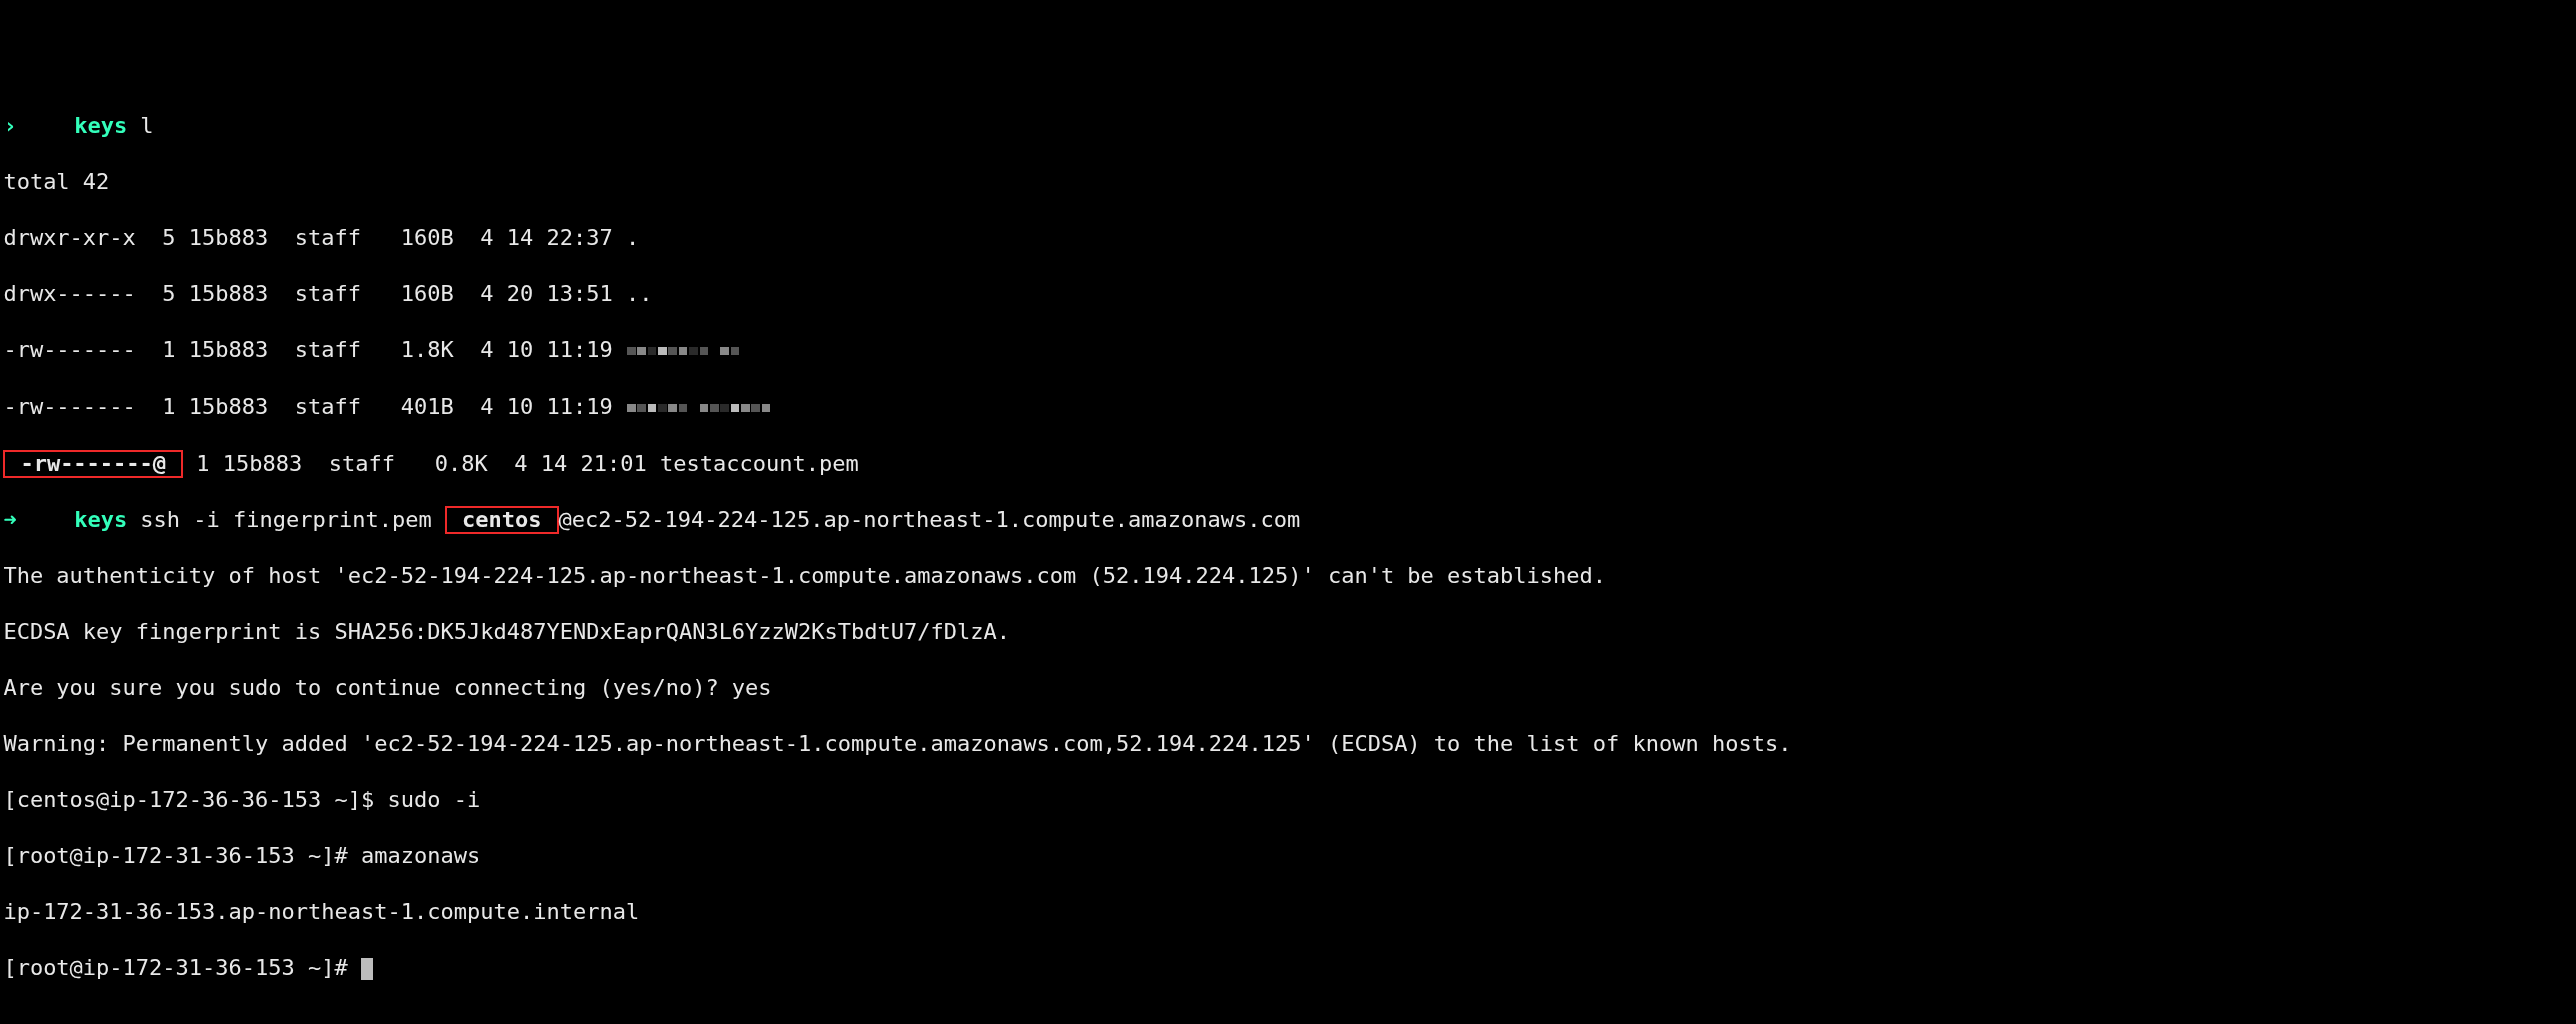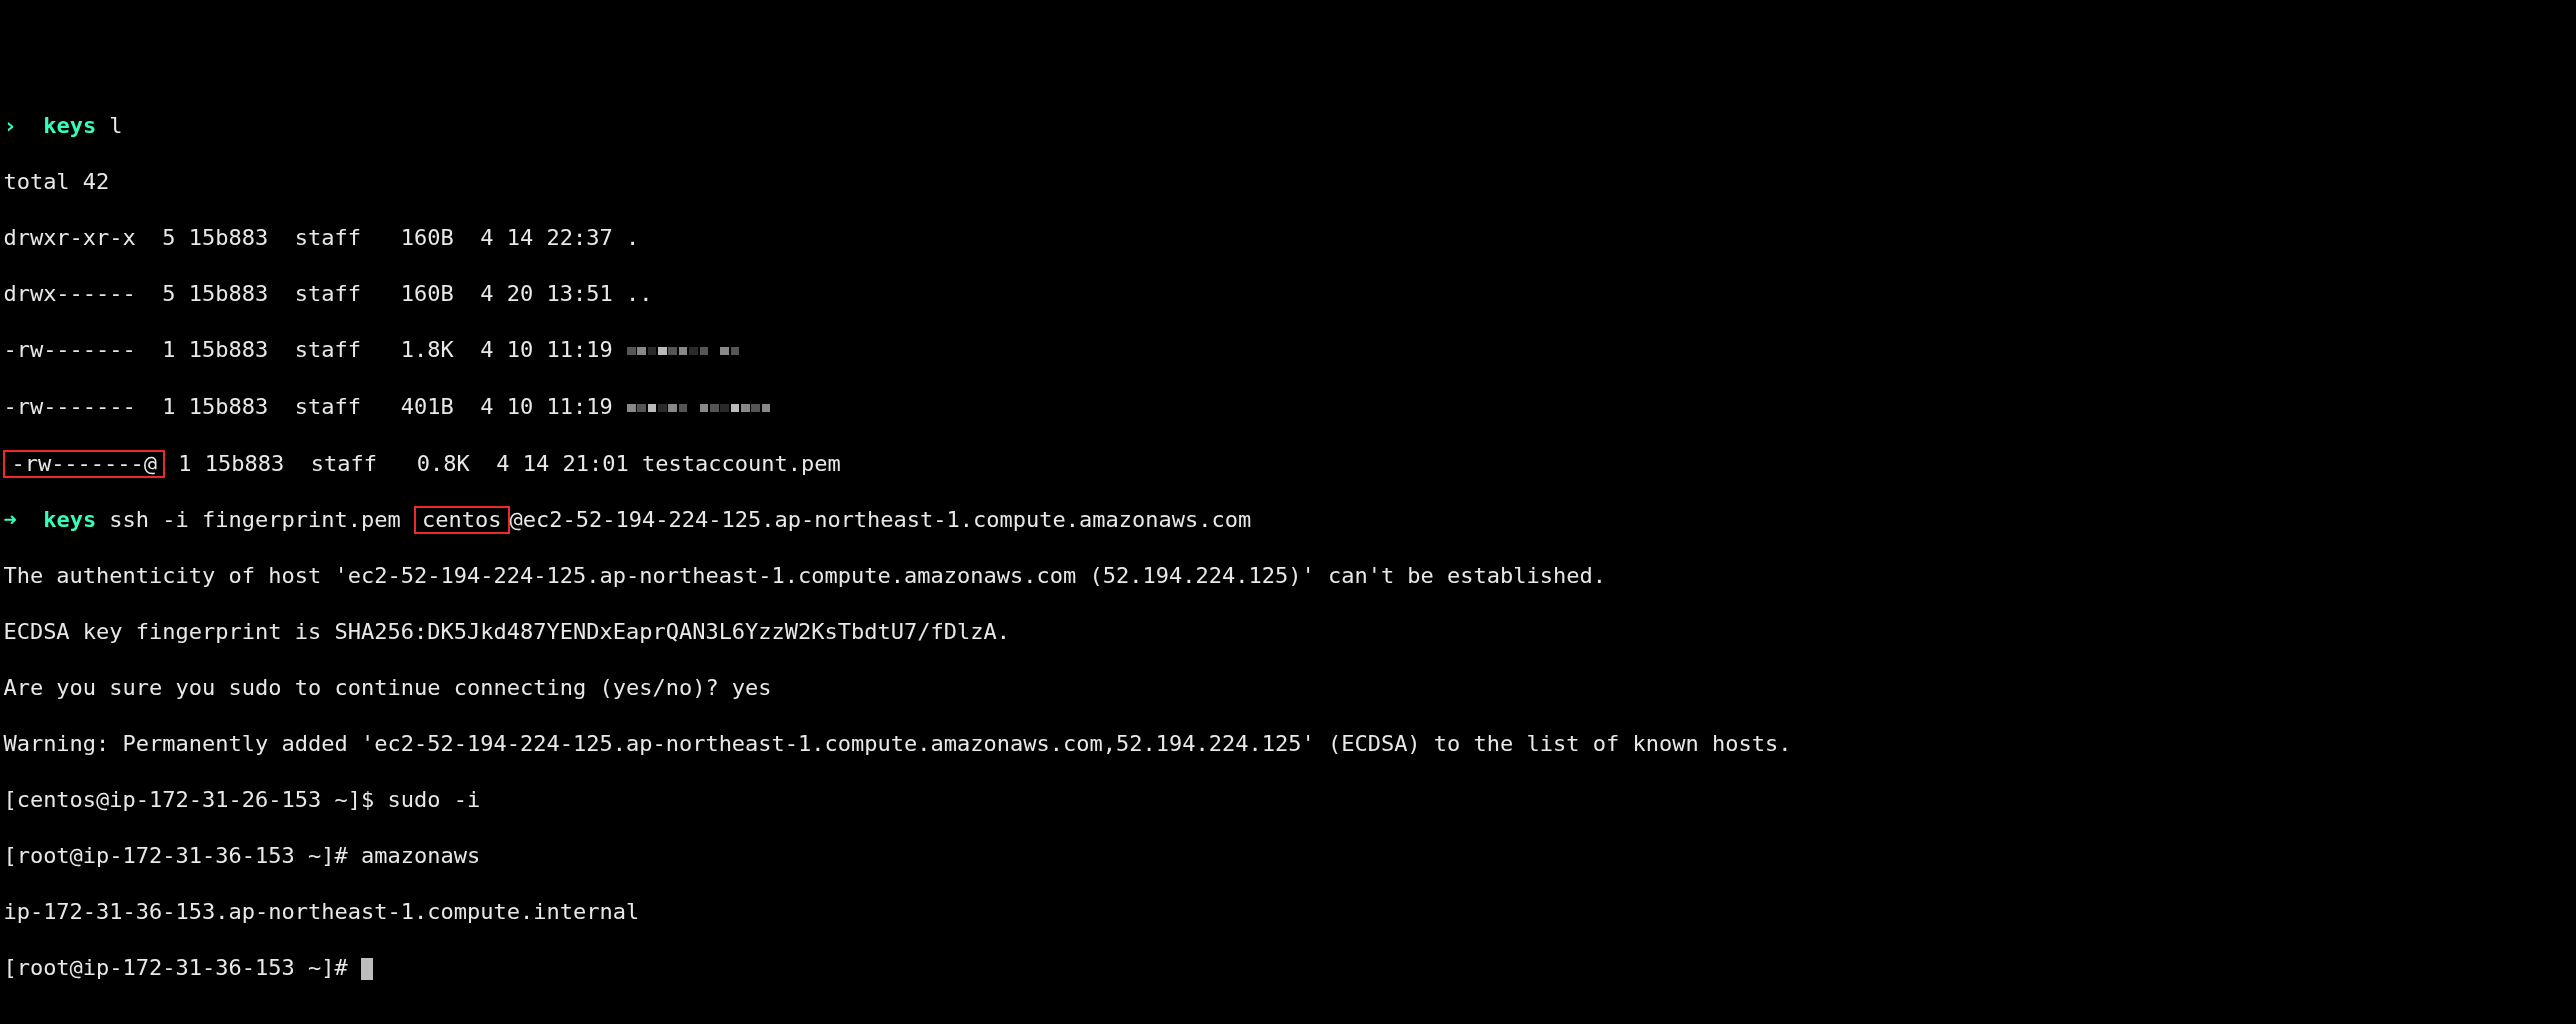--- a/index.html
+++ b/index.html
@@ -8,27 +8,28 @@
       font-family: "Menlo", "Consolas", "DejaVu Sans Mono", monospace;
       font-size: 22px;
       line-height: 28px;
       color: #e8e8e8;
       padding: 0 3.4px;
       white-space: pre-wrap;
       word-break: break-all;
     }
     .line { display: block; }
     .arrow { color: #33ffbb; font-weight: bold; }
-    .keys  { color: #33ffbb; font-weight: bold; }
+    .keys  { color: #33ffbb; font-weight: bold; margin-left: 31px; }
     .dim   { color: #33ffbb; }
     .redbox {
       display: inline-block;
       border: 2.6px solid #ef2929;
-      padding: 0 6px;
+      padding: 0 15px;
       line-height: 24px;
+      font-weight: bold;
     }
     .obscure {
       display: inline-block;
       vertical-align: middle;
       position: relative;
       top: -1.7px;
     }
     .obscure span.px {
       display: inline-block;
       width: 8.6px; height: 8.6px;
@@ -56,20 +57,20 @@
 <span class="line"><span>drwxr-xr-x</span>  <span>5</span> <span>15b883</span>  <span>staff</span>   <span>160B</span>  <span>4</span> <span>14</span> <span>22:37</span> <span>.</span></span>
 <span class="line"><span>drwx------</span>  <span>5</span> <span>15b883</span>  <span>staff</span>   <span>160B</span>  <span>4</span> <span>20</span> <span>13:51</span> <span>..</span></span>
 <span class="line"><span>-rw-------</span>  <span>1</span> <span>15b883</span>  <span>staff</span>   <span>1.8K</span>  <span>4</span> <span>10</span> <span>11:19</span> <span class="obscure"><span class="px g2"></span><span class="px g3"></span><span class="px g1"></span><span class="px g4"></span><span class="px g2"></span><span class="px g3"></span><span class="px g1"></span><span class="px g2"></span><span class="px d"></span><span class="px g3"></span><span class="px g2"></span></span></span>
 <span class="line"><span>-rw-------</span>  <span>1</span> <span>15b883</span>  <span>staff</span>   <span>401B</span>  <span>4</span> <span>10</span> <span>11:19</span> <span class="obscure"><span class="px g3"></span><span class="px g2"></span><span class="px g4"></span><span class="px g1"></span><span class="px g3"></span><span class="px g2"></span><span class="px d"></span><span class="px g3"></span><span class="px g2"></span><span class="px g1"></span><span class="px g4"></span><span class="px g3"></span><span class="px g2"></span><span class="px g3"></span></span></span>
 <span class="line"><span class="redbox">-rw-------@</span> <span>1</span> <span>15b883</span>  <span>staff</span>   <span>0.8K</span>  <span>4</span> <span>14</span> <span>21:01</span> <span>testaccount.pem</span></span>
 <span class="line"><span class="arrow">➜</span>  <span class="keys">keys</span><span> ssh -i fingerprint.pem </span><span class="redbox">centos</span><span>@ec2-52-194-224-125.ap-northeast-1.compute.amazonaws.com</span></span>
 <span class="line">The authenticity of host 'ec2-52-194-224-125.ap-northeast-1.compute.amazonaws.com (52.194.224.125)' can't be established.</span>
 <span class="line">ECDSA key fingerprint is SHA256:DK5Jkd487YENDxEaprQAN3L6YzzW2KsTbdtU7/fDlzA.</span>
 <span class="line">Are you sure you sudo to continue connecting (yes/no)? yes</span>
 <span class="line">Warning: Permanently added 'ec2-52-194-224-125.ap-northeast-1.compute.amazonaws.com,52.194.224.125' (ECDSA) to the list of known hosts.</span>
-<span class="line"><span>[centos@ip-172-31-26-153 ~]$ </span><span>sudo -i</span></span>
+<span class="line"><span>[centos@ip-172-36-36-153 ~]$ </span><span>sudo -i</span></span>
 <span class="line"><span>[root@ip-172-31-36-153 ~]# </span><span>amazonaws</span></span>
 <span class="line">ip-172-31-36-153.ap-northeast-1.compute.internal</span>
 <span class="line"><span>[root@ip-172-31-36-153 ~]# </span><span class="cursor"></span></span>
 
 
 
 
 
 </body></html>

